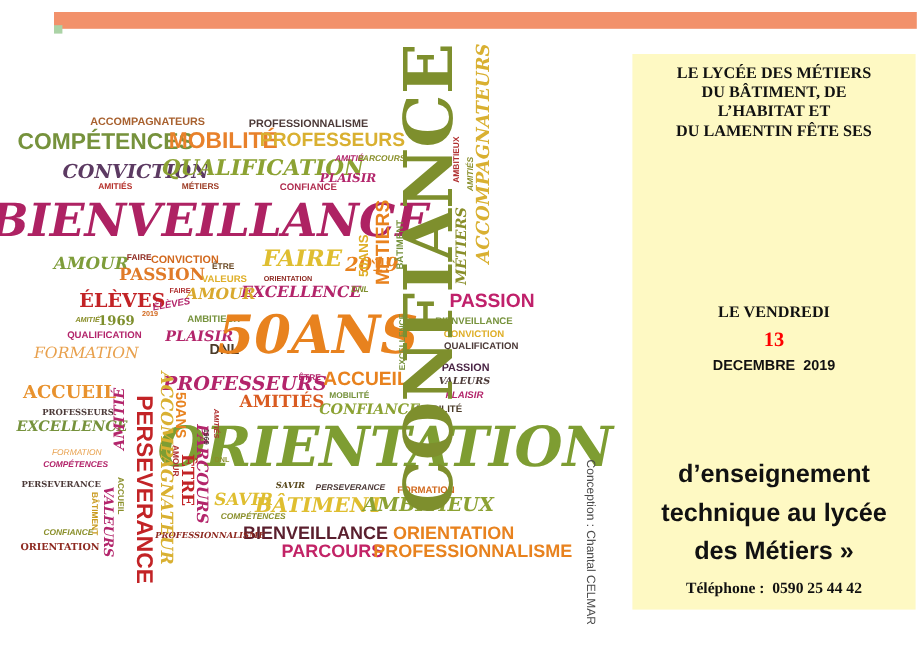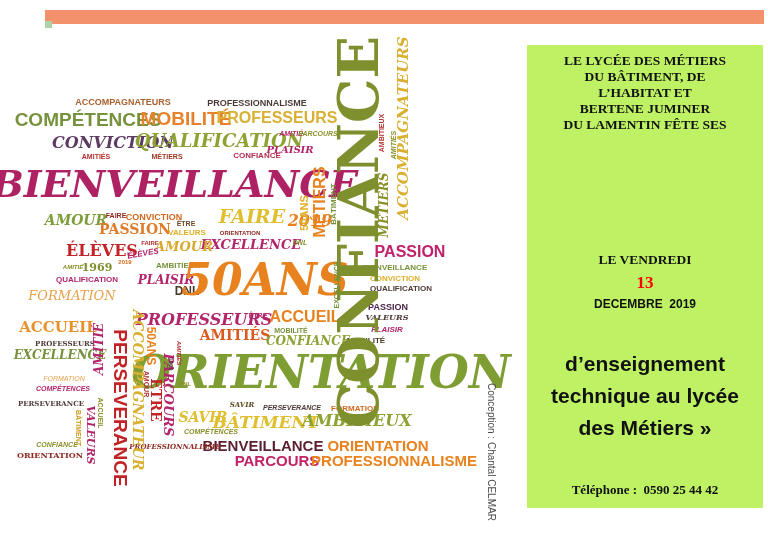--- a/index.html
+++ b/index.html
@@ -123,31 +123,30 @@
       <span class="w" style="left: 146px; top: 384px; font-size: 7px; color: rgb(176, 48, 48); transform: translate(-50%, -50%) rotate(90deg);">AMOUR</span>
       <span class="w serif" style="left: 156px; top: 400px; font-size: 14px; color: rgb(194, 35, 38); transform: translate(-50%, -50%) rotate(90deg);">ÊTRE</span>
       <span class="w serif" style="left: 168px; top: 395px; font-size: 13px; color: rgb(179, 37, 107); font-style: italic; transform: translate(-50%, -50%) rotate(90deg);">PARCOURS</span>
       <span class="w" style="left: 171px; top: 364px; font-size: 6px; color: rgb(76, 58, 56); transform: translate(-50%, -50%) rotate(90deg);">1969</span>
       <span class="w" style="left: 179px; top: 353px; font-size: 6px; color: rgb(176, 48, 48); font-style: italic; transform: translate(-50%, -50%) rotate(90deg);">AMITIÉS</span>
       <span class="w" style="left: 78px; top: 428px; font-size: 7px; color: rgb(201, 154, 30); transform: translate(-50%, -50%) rotate(90deg);">BÂTIMENT</span>
       <span class="w serif" style="left: 90px; top: 435px; font-size: 11px; color: rgb(179, 37, 107); font-style: italic; transform: translate(-50%, -50%) rotate(90deg);">VALEURS</span>
       <span class="w" style="left: 100px; top: 413px; font-size: 7px; color: rgb(138, 143, 42); transform: translate(-50%, -50%) rotate(90deg);">ACCUEIL</span>
     </div>
   <div class="credit">Conception : Chantal CELMAR</div>
-  <div class="panel" style="background: #bef264;">
+  <div class="panel" style="background: #fef9c3;">
     <div class="heading">
         <div style="position: static;">LE LYCÉE DES MÉTIERS</div>
         <div style="position: static;">DU BÂTIMENT, DE</div>
         <div style="position: static;">L’HABITAT ET</div>
-        <div style="position: static;">BERTENE JUMINER</div>
         <div style="position: static;">DU LAMENTIN FÊTE SES</div>
       </div>
     <div class="vendredi">LE VENDREDI</div>
     <div class="day13" style="color: rgb(255, 0, 0);">13</div>
     <div class="month">DECEMBRE  2019</div>
     <div class="quote">
-        <div style="position: static;">d’enseignement</div>
+        <div style="position: static; margin-top: 32px;">d’enseignement</div>
         <div style="position: static;">technique au lycée</div>
         <div style="position: static;">des Métiers »</div>
       </div>
     <div class="phone">Téléphone :  0590 25 44 42</div>
   </div>
 </div>
 
 </body></html>

